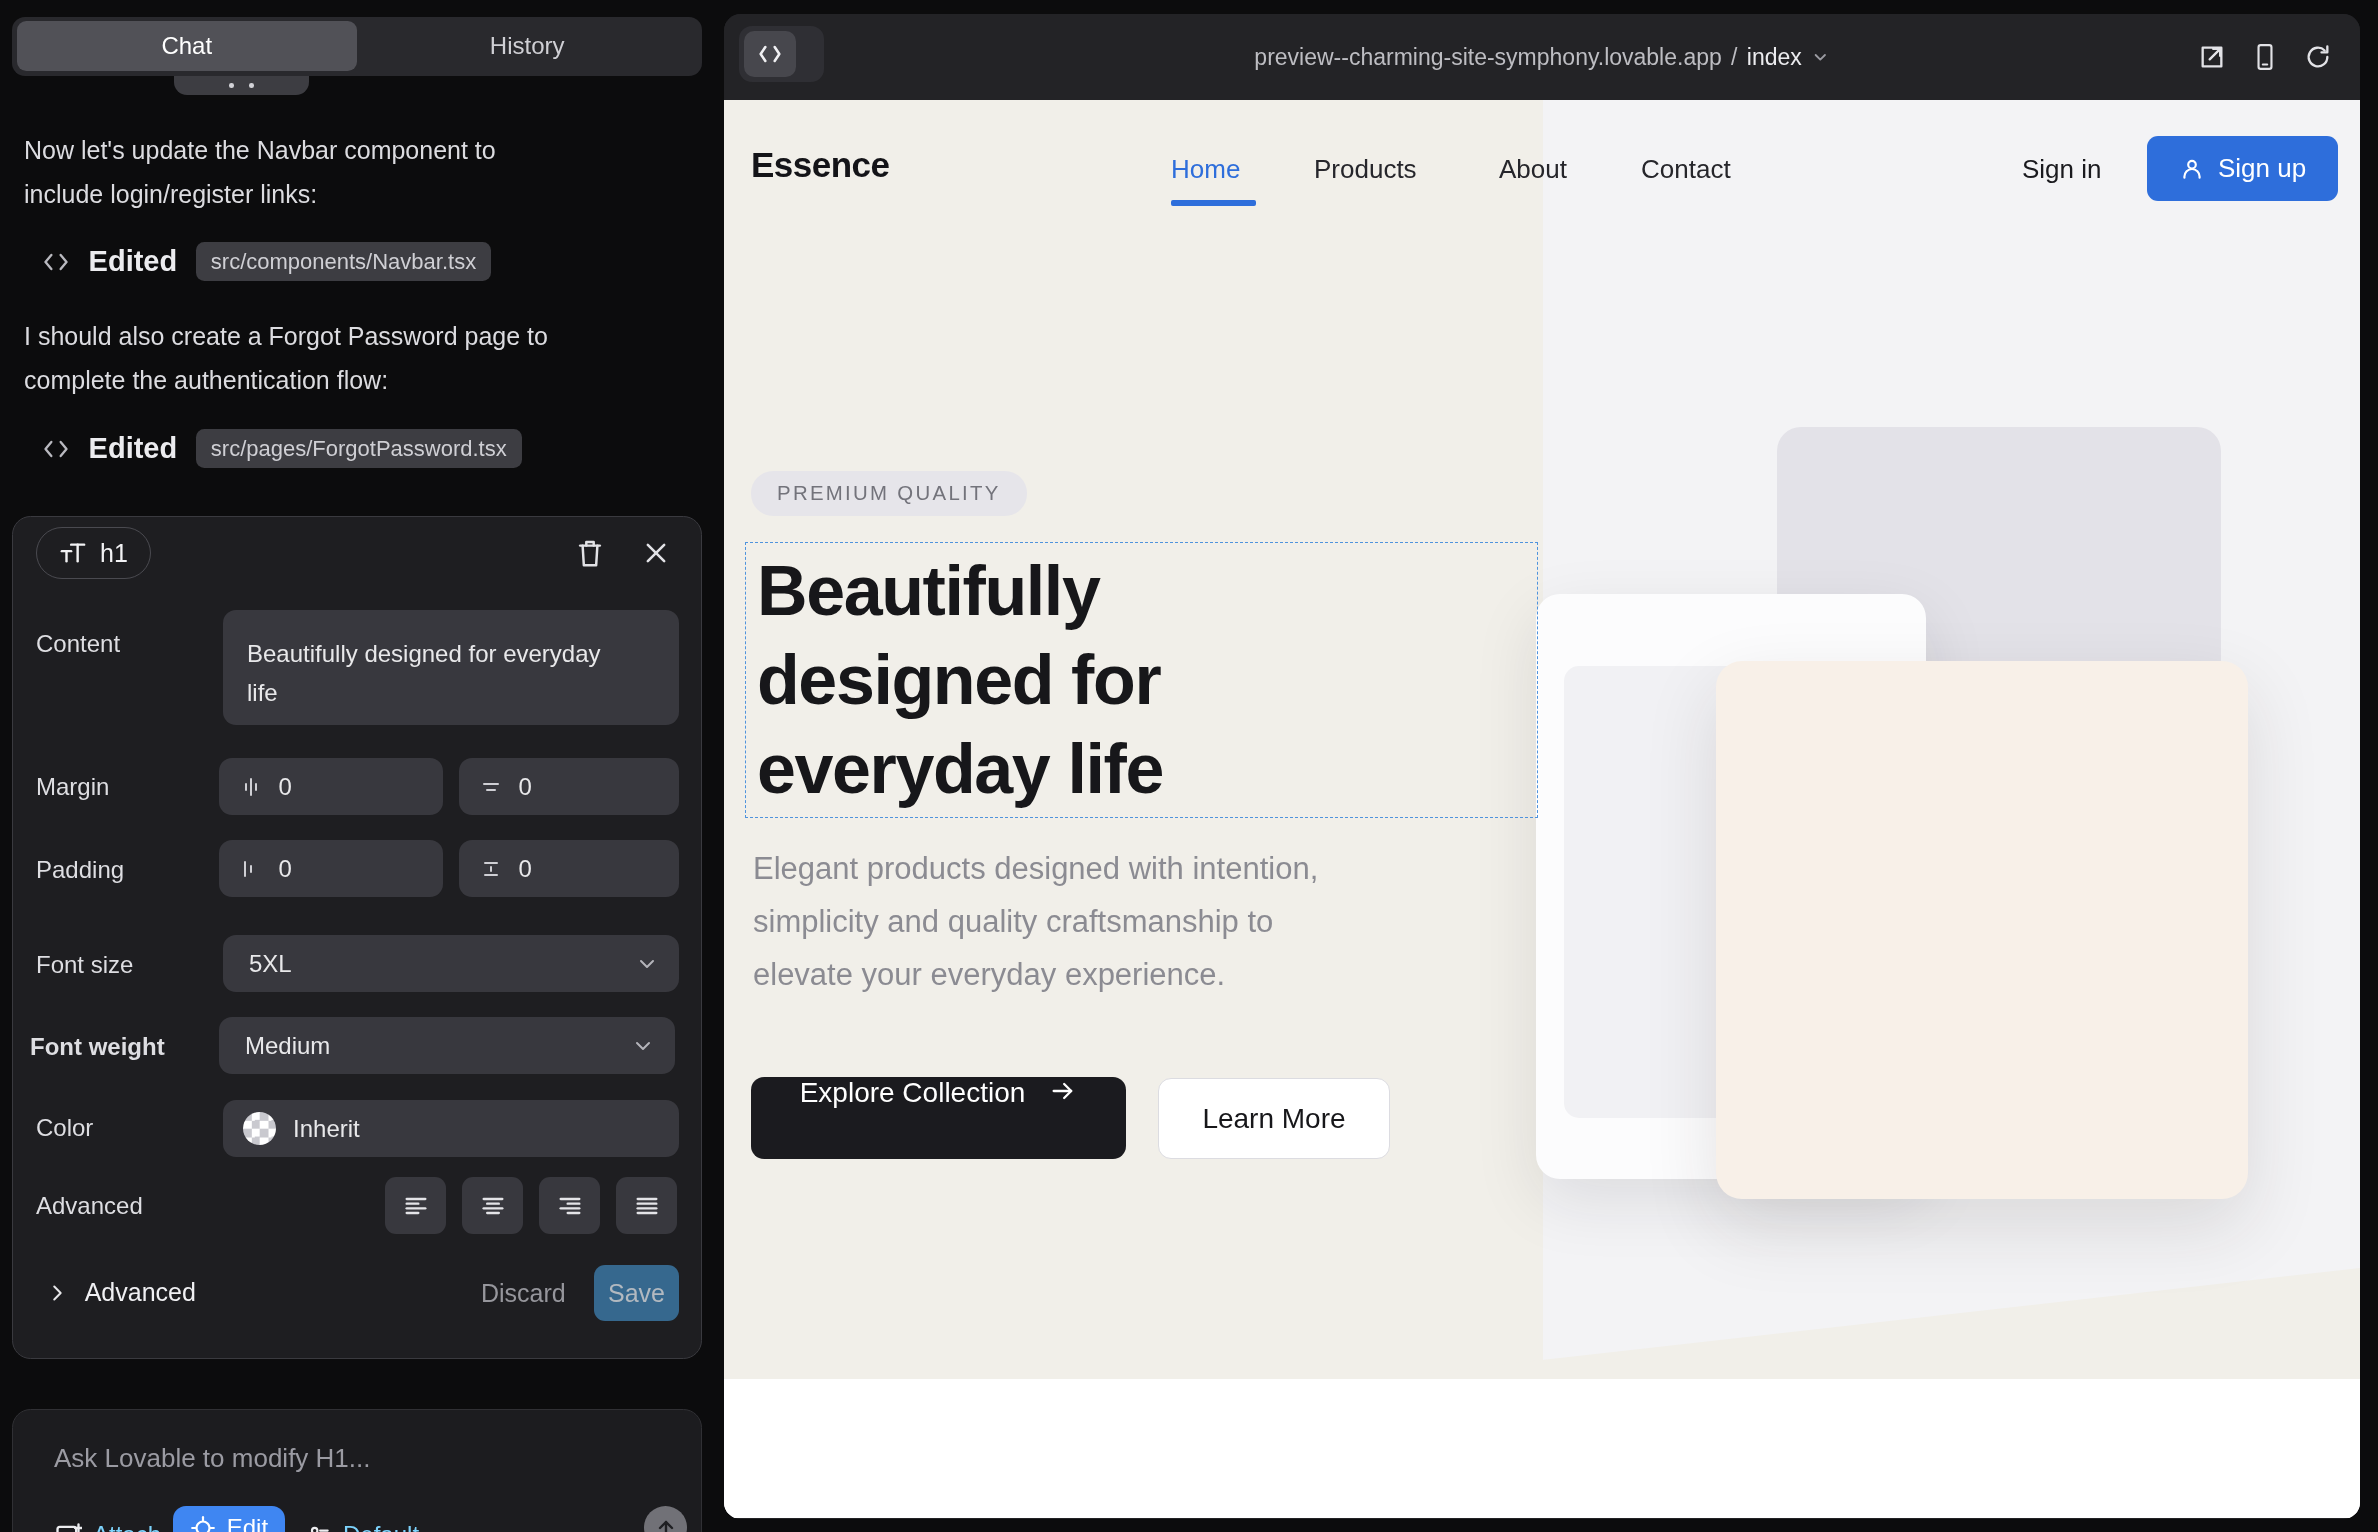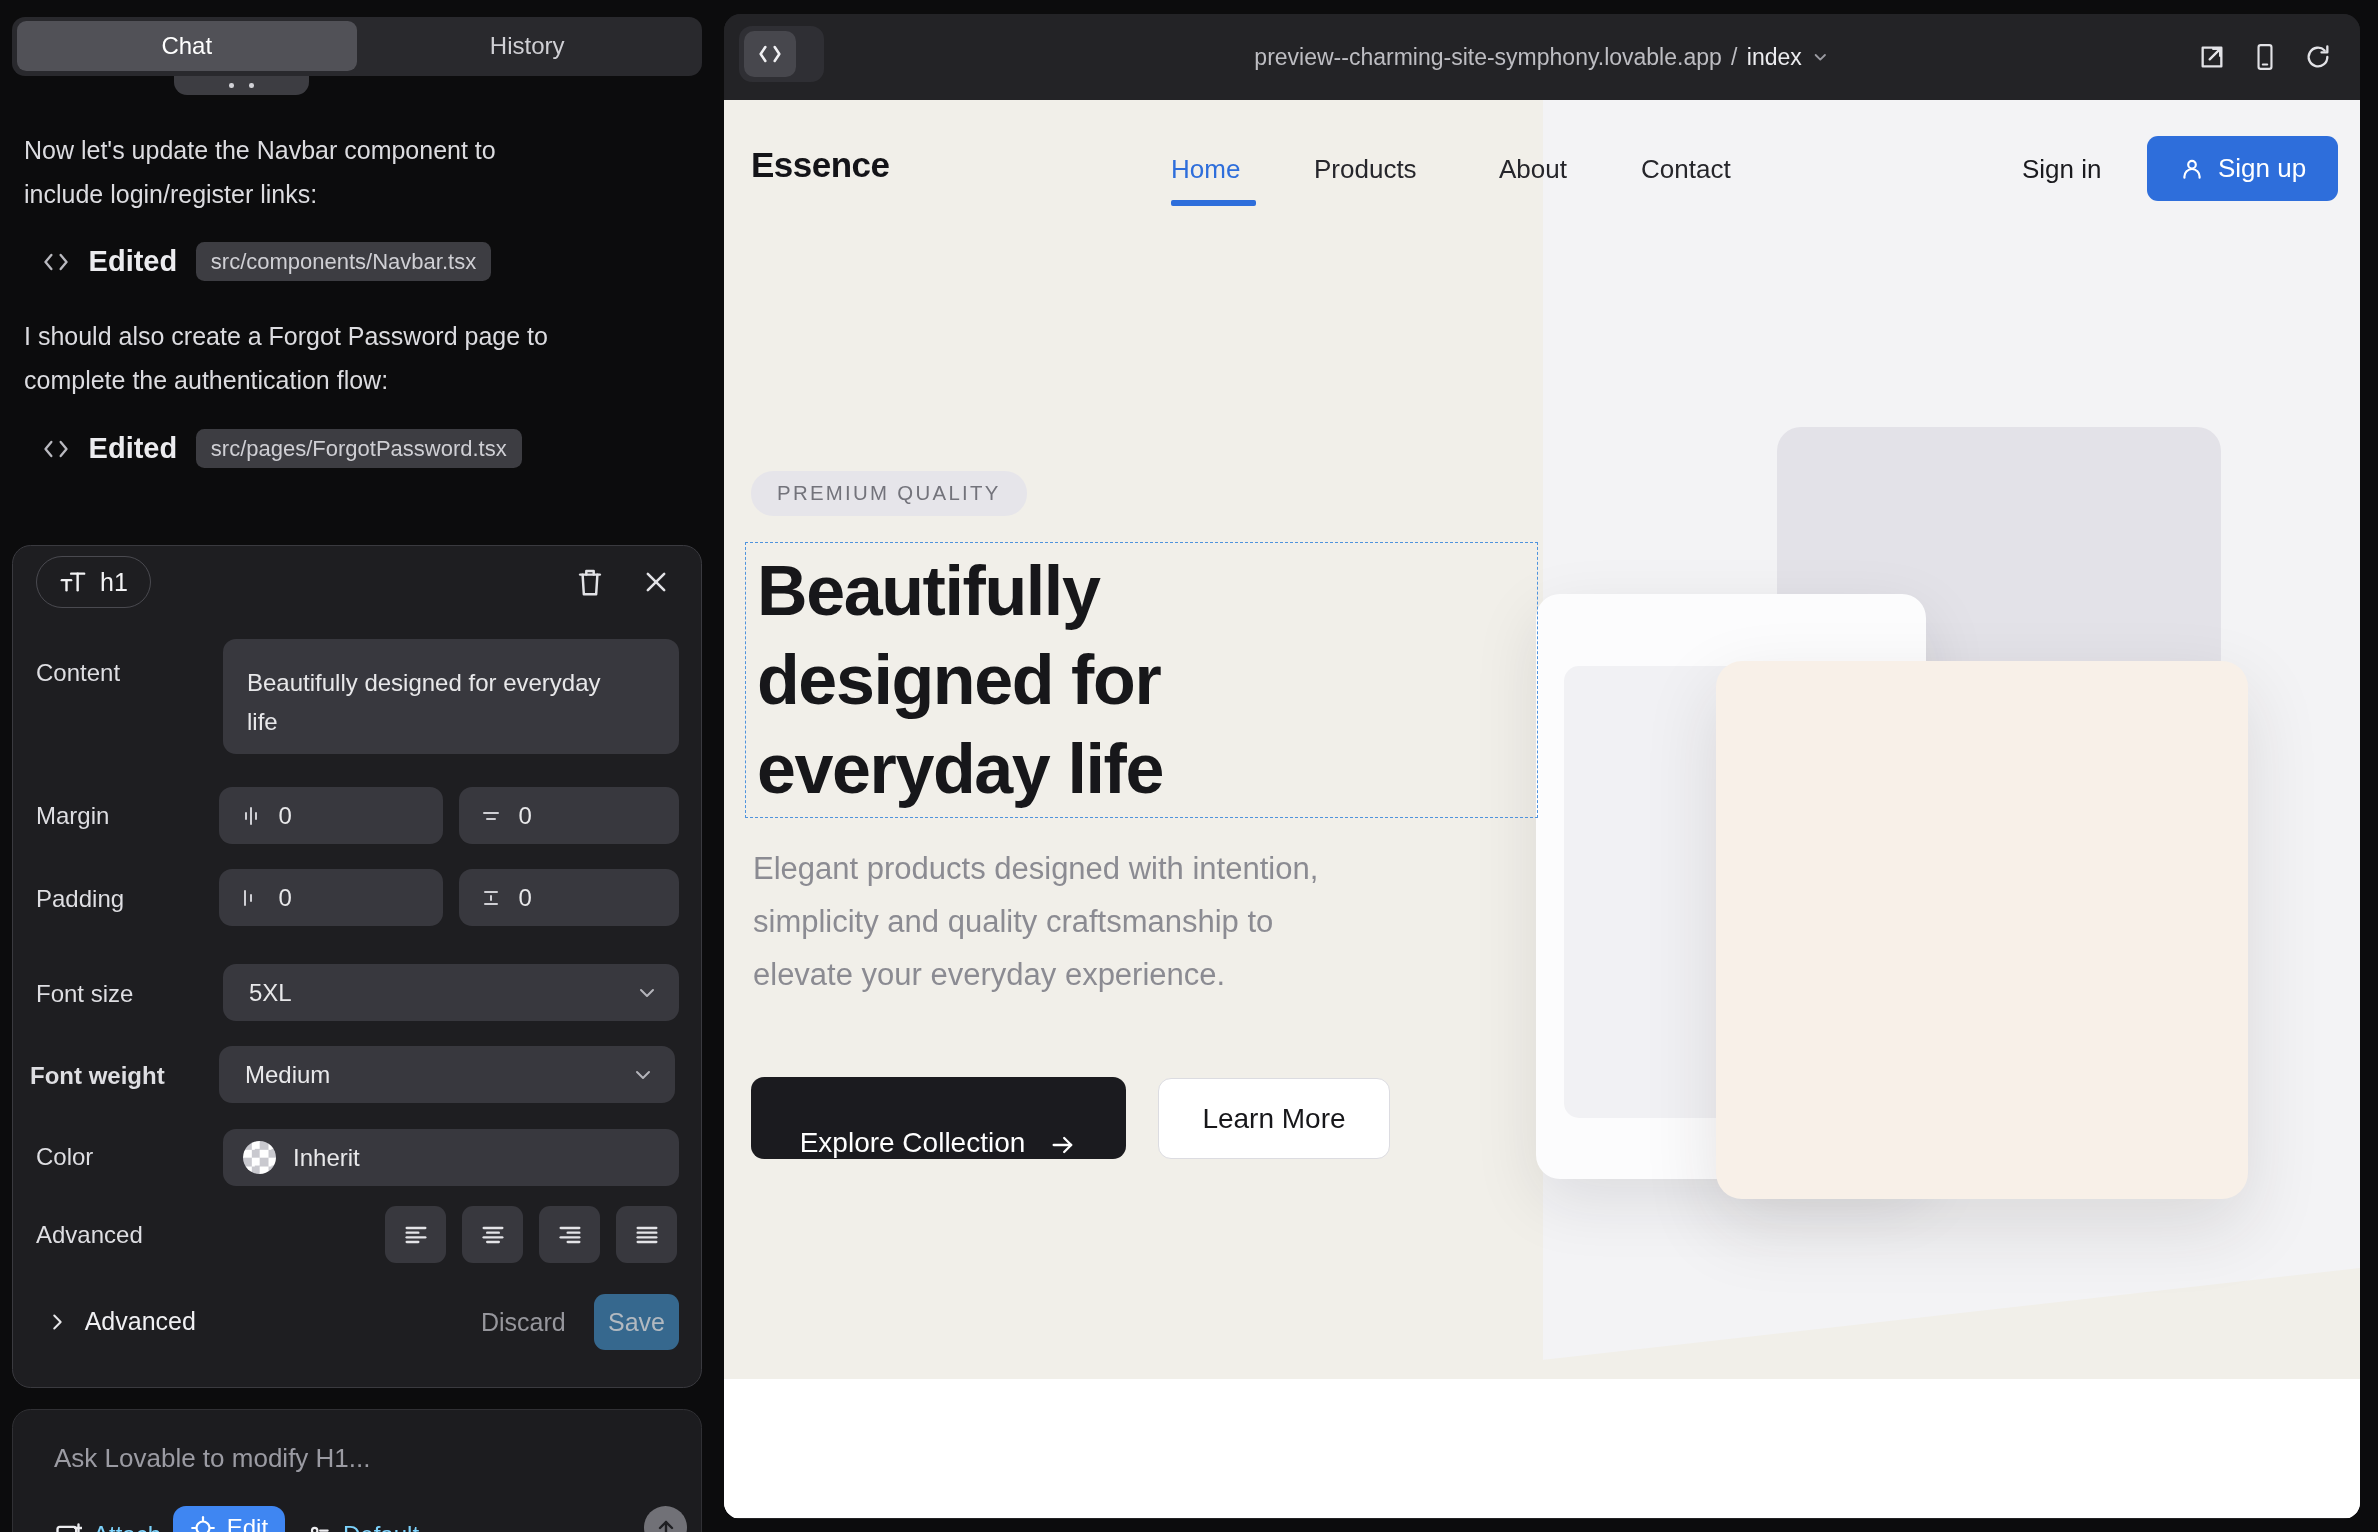--- a/index.html
+++ b/index.html
@@ -13,21 +13,21 @@
   .tabbar { left:12px; top:16.7px; width:690px; height:59px; background:#29292d; border-radius:13px; display:flex; align-items:center; padding:4.6px; }
   .tab { flex:1; height:50px; display:flex; align-items:center; justify-content:center; font-size:24px; color:#cfcfd4; border-radius:9.3px; }
   .tab.active { background:#515157; color:#ffffff; }
   .peek-pill { left:174px; top:76px; width:135px; height:18.6px; background:#3d3d42; border-radius:0 0 13px 13px; display:flex; align-items:center; justify-content:center; gap:15px; }
   .peek-pill i { width:4.6px; height:4.6px; border-radius:50%; background:#d2d2d7; }
   .msg { left:24px; font-size:25px; line-height:44px; color:#dcdce0; }
   .edited-row { left:42px; height:37px; display:flex; align-items:center; gap:18.6px; }
   .edited-label { font-size:29px; font-weight:700; color:#ececef; }
   .file-chip { background:#3d3d42; color:#cfcfd4; font-size:22px; border-radius:8.3px; padding:6.5px 15px; }
 
-  .editor-panel { left:12px; top:516px; width:690px; height:843px; background:#1e1e21; border:1.9px solid #3a3a3f; border-radius:18.6px;margin-top:29px; }
+  .editor-panel { left:12px; top:516px; width:690px; height:843px; background:#1e1e21; border:1.9px solid #3a3a3f; border-radius:18.6px; }
   .tag-pill { left:23px; top:10.2px; height:52px; padding:0 22px; display:flex; align-items:center; gap:13px; border:1.9px solid #4a4a50; border-radius:26px; color:#f2f2f4; font-size:25px; }
   .icon-btn { color:#e2e2e6; display:flex; align-items:center; justify-content:center; }
   .row-label { font-size:24px; font-weight:500; color:#dedee2; }
   .field { background:#38383e; border-radius:13px; display:flex; align-items:center; color:#e8e8ea; font-size:24px; }
   .field .ficon { color:#cfcfd4; margin:0 15px 0 20.4px; display:flex; }
   .select-chevron { position:absolute; right:20.4px; top:50%; transform:translateY(-50%); color:#b4b4ba; }
   .align-btn { width:61px; height:57px; background:#38383e; border-radius:11px; display:flex; align-items:center; justify-content:center; color:#e4e4e8; }
   .swatch { width:33px; height:33px; border-radius:50%; margin:0 16.7px 0 20.4px;
             background:conic-gradient(#ffffff 0 25%, #c9c9cf 0 50%, #ffffff 0 75%, #c9c9cf 0);
             background-size:16.7px 16.7px; }
@@ -62,21 +62,21 @@
   .nav-link { position:absolute; top:54px; font-size:26px; color:#26262b; }
   .nav-link.active { color:#2e6edb; }
   .nav-underline { position:absolute; width:85px; height:5.6px; background:#2e6edb; border-radius:1.9px; }
   .signin { position:absolute; top:54px; font-size:26px; color:#1a1a1e; }
   .signup { position:absolute; left:1423px; top:36px; width:191px; height:65px; background:#2e6edb; border-radius:11px; color:#ffffff; font-size:26px; display:flex; align-items:center; justify-content:center; gap:13px; }
 
   .badge { position:absolute; left:27px; top:371px; height:45px; padding:0 26px; background:#e6e5ea; border-radius:22px; display:flex; align-items:center; font-size:20.4px; letter-spacing:2.3px; color:#73737b; font-weight:500; }
   .sel-box { position:absolute; left:21.3px; top:442px; width:793px; height:276px; border:1.9px dashed #4f93dd; }
   .hero-h1 { position:absolute; left:33px; top:447px; font-size:70px; line-height:89px; font-weight:600; letter-spacing:-1.4px; color:#17171a; }
   .hero-p { position:absolute; left:29px; top:742px; font-size:31px; line-height:53px; color:#8b8b92; }
-  .cta-primary { position:absolute; left:27px; top:977px; width:375px; height:82px; background:#1b1b1f; border-radius:13px; color:#ffffff; font-size:28px; display:flex; align-items:flex-end; justify-content:center; gap:24px; }
+  .cta-primary { position:absolute; left:27px; top:977px; width:375px; height:82px; background:#1b1b1f; border-radius:13px; color:#ffffff; font-size:28px; display:flex; align-items:flex-start; justify-content:center; gap:24px; }
   .cta-secondary { position:absolute; left:434px; top:978px; width:232px; height:81px; background:#ffffff; border:1.9px solid #dcdce1; border-radius:13px; color:#17171a; font-size:28px; display:flex; align-items:center; justify-content:center; }
 
   .card-gray  { position:absolute; left:1053px; top:327px; width:444px; height:519px; background:#e3e2e8; border-radius:24px; }
   .card-white { position:absolute; left:812px; top:494px; width:390px; height:585px; background:#fcfcfd; border-radius:24px; box-shadow:0 22px 65px rgba(30,30,40,0.10); }
   .card-white .inner { position:absolute; left:28px; top:72px; width:334px; height:452px; background:#f1f1f4; border-radius:15px; }
   .card-beige { position:absolute; left:992px; top:561px; width:532px; height:538px; background:#f8f0e8; border-radius:26px; box-shadow:0 28px 74px rgba(40,35,30,0.12); }
   .white-band { position:absolute; left:0; top:1279px; width:1636px; height:139px; background:#ffffff; }
 </style>
 </head>
 <body>

